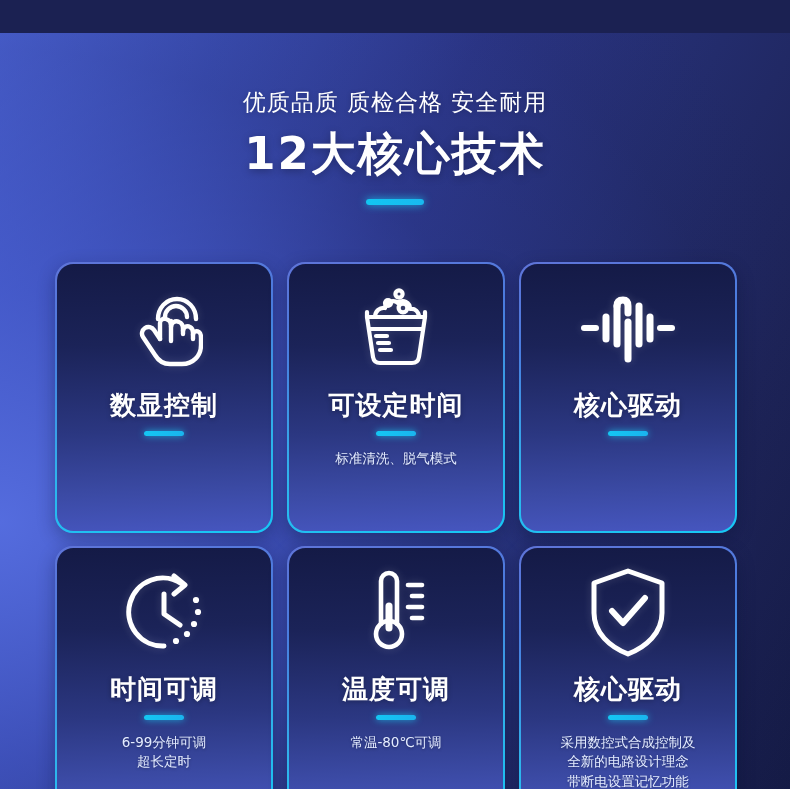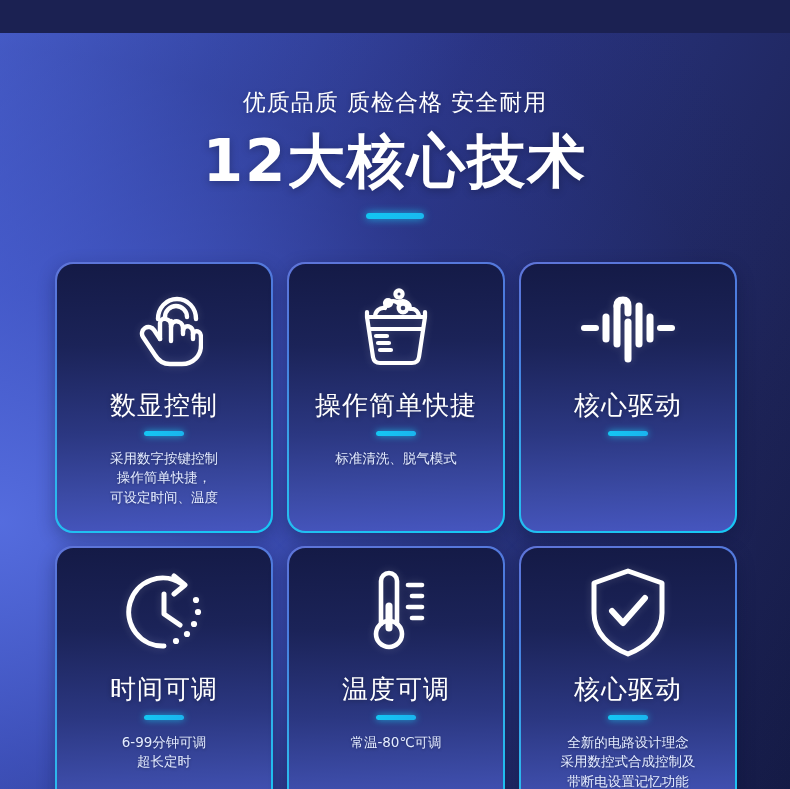--- a/index.html
+++ b/index.html
@@ -19,21 +19,21 @@
   }
   
   .hdr { position:absolute; left:0; top:0; width:790px; text-align:center; }
   .hdr-sub {
     margin-top:54px;
     font-size:23px; color:#ffffff; letter-spacing:1px; font-weight:400;
     text-shadow:0 1px 5px rgba(0,0,0,.22);
   }
   .hdr-title {
     margin-top:12px;
-    font-size:58px; font-weight:bold; color:#ffffff;
+    font-size:45px; font-weight:bold; color:#ffffff;
     letter-spacing:2px; line-height:1.08;
     text-shadow:0 2px 9px rgba(0,0,0,.28);
   }
   .hdr-rule {
     width:58px; height:6px; margin:20px auto 0;
     border-radius:3px;
     background:linear-gradient(90deg,#12c6f2,#19b9ef);
     box-shadow:0 0 9px rgba(26,200,243,.85);
   }
   
@@ -60,21 +60,21 @@
     background:linear-gradient(178deg,#141a46 0%,#1b2358 30%,#2b3781 62%,#3b4aa4 84%,#4656bf 100%);
     display:flex; flex-direction:column; align-items:center;
     overflow:hidden;
   }
   .icon-wrap {
     height:128px; width:100%;
     display:flex; align-items:center; justify-content:center;
   }
   .icon-wrap svg { display:block; filter:drop-shadow(0 0 4px rgba(255,255,255,.16)); }
   .c-title {
-    font-size:26px; color:#ffffff; font-weight:400;
+    font-size:26px; color:#ffffff; font-weight:700;
     letter-spacing:1px; line-height:1;
     text-shadow:0 1px 5px rgba(0,0,0,.3);
   }
   .c-rule {
     width:40px; height:5px; margin:13px 0 0;
     border-radius:3px;
     background:linear-gradient(90deg,#14c7f3,#1ab4ee);
     box-shadow:0 0 7px rgba(26,200,243,.8);
   }
   .c-desc {
@@ -107,46 +107,41 @@
             <path d="M33 32 C33 21 41 12 52 12 C63 12 71 21 71 32"></path>
             <path d="M46 34 L46 54"></path>
             <path d="M46 40 C46 36 50 33 54 35 C57 36 58 39 58 42 L58 47"></path>
             <path d="M58 44 C58 40 62 38 65 40 C67 41 68 44 68 46 L68 52"></path>
             <path d="M68 48 C68 45 71 43 74 45 C76 46 76 49 76 51 L76 58 C76 69 68 77 57 77 L45 77 C38 77 33 73 30 68 L18 50 C16 47 17 43 20 41 C23 39 27 40 29 43 L35 52"></path>
             <path d="M35 52 L35 36 C35 33 38 31 41 32 C44 33 46 35 46 38"></path>
           </svg>
         </div>
         <div class="c-title">数显控制</div>
         <div class="c-rule"></div>
-        <div class="c-desc">
-          <div>采用数字按键控制</div>
-          <div>操作简单快捷，</div>
-          <div>可设定时间、温度</div>
-        </div>
       </div>
     </div>
 
     <div class="card">
       <div class="card-in">
         <div class="icon-wrap">
           <svg width="86" height="86" viewBox="0 0 86 86" fill="none" stroke="#ffffff" stroke-width="4.2" stroke-linecap="round" stroke-linejoin="round">
             <circle cx="46" cy="9" r="3.6"></circle>
             <circle cx="35" cy="18" r="3"></circle>
             <circle cx="50" cy="23" r="4.4"></circle>
             <path d="M14 32 L14 27"></path>
             <path d="M72 32 L72 27"></path>
             <path d="M14 32 L20 72 Q21 78 27 78 L59 78 Q65 78 66 72 L72 32 Z"></path>
             <path d="M16 44 L70 44"></path>
             <path d="M22 32 C22 26 27 22 32 23 C33 17 40 14 45 18 C50 14 57 17 57 24 C62 23 66 27 66 32"></path>
             <path d="M23 51 L34 51"></path>
             <path d="M25 58 L36 58"></path>
             <path d="M27 65 L38 65"></path>
           </svg>
         </div>
-        <div class="c-title">操作简单快捷</div>
+        <div class="c-title">可设定时间</div>
         <div class="c-rule"></div>
         <div class="c-desc">
           <div>标准清洗、脱气模式</div>
         </div>
       </div>
     </div>
 
     <div class="card">
       <div class="card-in">
         <div class="icon-wrap">
@@ -216,21 +211,21 @@
       <div class="card-in">
         <div class="icon-wrap">
           <svg width="80" height="92" viewBox="0 0 80 92" fill="none" stroke="#ffffff" stroke-width="5" stroke-linecap="round" stroke-linejoin="round">
             <path d="M40 5 L74 17 L74 47 C74 67 58 81 40 88 C22 81 6 67 6 47 L6 17 Z"></path>
             <path d="M24 45 L35 57 L57 32" stroke-width="6"></path>
           </svg>
         </div>
         <div class="c-title">核心驱动</div>
         <div class="c-rule"></div>
         <div class="c-desc">
+          <div>采用数控式合成控制及</div>
           <div>全新的电路设计理念</div>
-          <div>采用数控式合成控制及</div>
           <div>带断电设置记忆功能</div>
         </div>
       </div>
     </div>
 
   </div>
 </div>
 
 </body></html>

